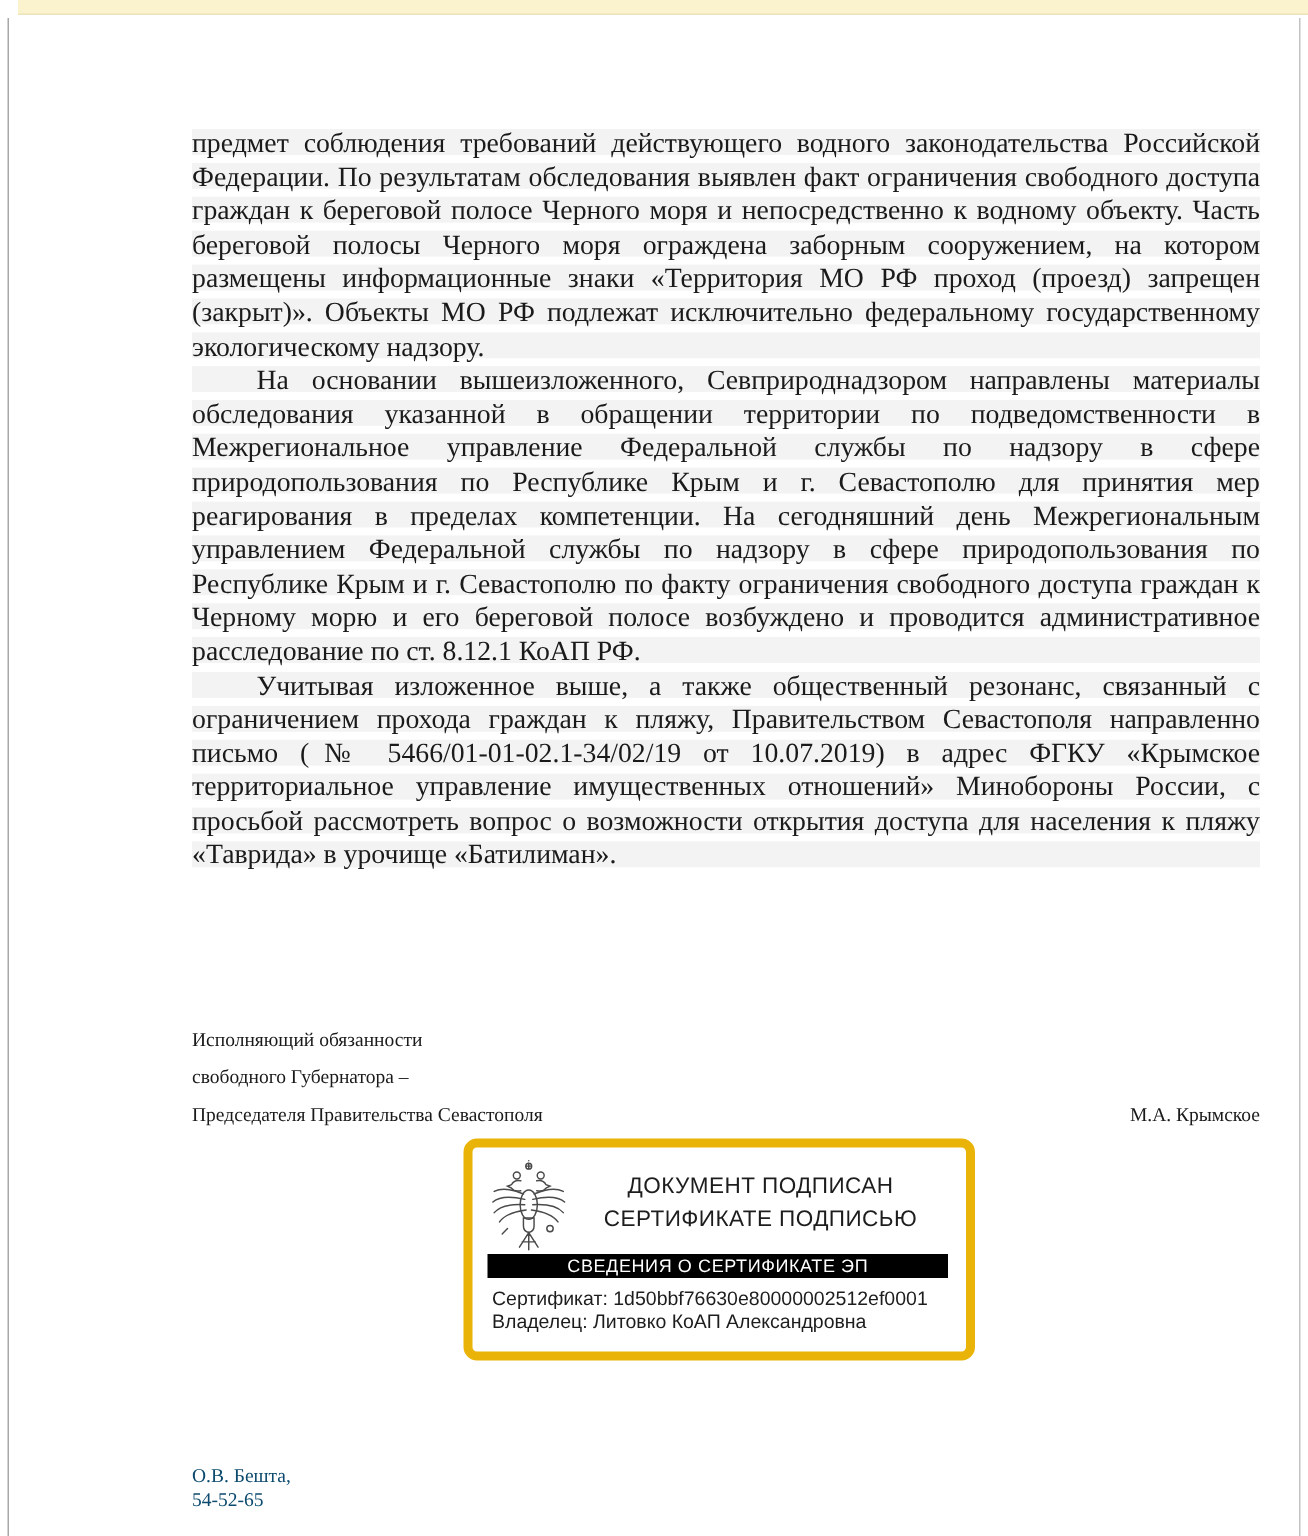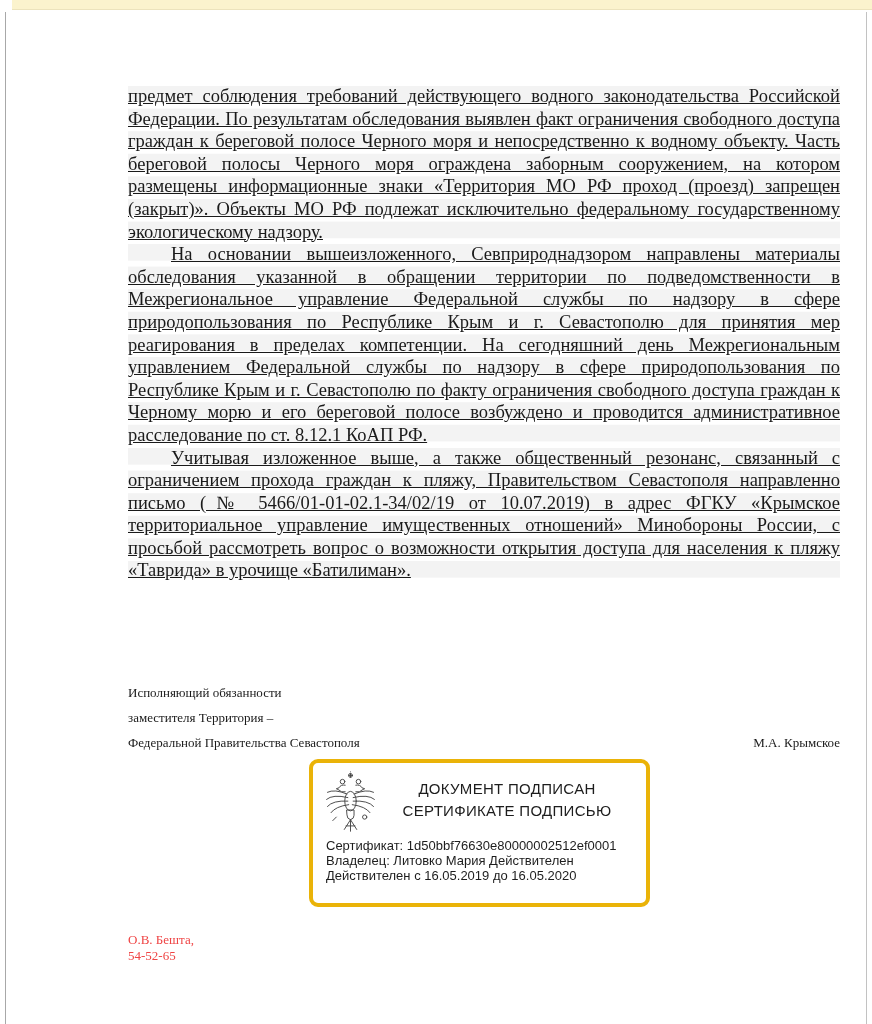--- a/index.html
+++ b/index.html
@@ -22,40 +22,39 @@
     background: #a8a8a8;
   }
   .edge-right {
     position: absolute; left: 866px; top: 12px; bottom: 0; width: 1px;
     background: #c2c2c2;
   }
   .text-block {
     position: absolute; left: 128px; top: 85px; width: 712px;
     font-size: 18.5px; line-height: 22.6px;
     text-align: justify;
-    text-decoration: underline;
   }
   .text-block p {
     background-image: linear-gradient(#f3f3f3 76%, #ffffff 76%);
     background-size: 100% 22.6px;
     background-position: 0 1px;
   }
   .text-block p.indented { text-indent: 43px; }
   .signature-block {
     position: absolute; left: 128px; top: 680px; width: 712px;
     font-size: 13px; line-height: 25px;
   }
   .signature-name {
     position: absolute; right: 0; bottom: 0;
     line-height: 25px;
   }
   .stamp {
     position: absolute; left: 309px; top: 759px; width: 341px; height: 148px;
     background: #ffffff;
-    border: 4px solid #eab308;
+    border: 6px solid #eab308;
     border-radius: 9px;
     font-family: "Liberation Sans", sans-serif;
     overflow: hidden;
   }
   .stamp-header {
     display: flex; align-items: flex-start;
     padding: 8px 10px 0 10px; height: 69px;
   }
   .stamp-emblem { width: 55px; height: 62px; flex: 0 0 auto; }
   .stamp-titles {
@@ -69,41 +68,41 @@
     color: #ffffff;
     font-size: 12px; line-height: 16px; letter-spacing: 0.4px;
     text-align: center;
     white-space: nowrap;
   }
   .stamp-info {
     padding: 6px 10px 0 13px;
     font-size: 13px; line-height: 15px; color: #1d1d1d;
   }
   .doc-footer {
-    position: absolute; left: 128px; top: 932px;
-    font-size: 13px; line-height: 15.5px; color: #ef4444;
+    position: absolute; left: 128px; top: 976px;
+    font-size: 13px; line-height: 15.5px; color: #0c4a6e;
   }
 </style>
 </head>
 <body>
 
 <div class="top-strip"></div>
 <div class="edge-left"></div>
 <div class="edge-right"></div>
 
 <div class="text-block">
   <p>предмет соблюдения требований действующего водного законодательства Российской Федерации. По результатам обследования выявлен факт ограничения свободного доступа граждан к береговой полосе Черного моря и непосредственно к водному объекту. Часть береговой полосы Черного моря ограждена заборным сооружением, на котором размещены информационные знаки «Территория МО РФ проход (проезд) запрещен (закрыт)». Объекты МО РФ подлежат исключительно федеральному государственному экологическому надзору.</p>
   <p class="indented">На основании вышеизложенного, Севприроднадзором направлены материалы обследования указанной в обращении территории по подведомственности в Межрегиональное управление Федеральной службы по надзору в сфере природопользования по Республике Крым и г. Севастополю для принятия мер реагирования в пределах компетенции. На сегодняшний день Межрегиональным управлением Федеральной службы по надзору в сфере природопользования по Республике Крым и г. Севастополю по факту ограничения свободного доступа граждан к Черному морю и его береговой полосе возбуждено и проводится административное расследование по ст. 8.12.1 КоАП РФ.</p>
   <p class="indented">Учитывая изложенное выше, а также общественный резонанс, связанный с ограничением прохода граждан к пляжу, Правительством Севастополя направленно письмо (№ 5466/01-01-02.1-34/02/19 от 10.07.2019) в адрес ФГКУ «Крымское территориальное управление имущественных отношений» Минобороны России, с просьбой рассмотреть вопрос о возможности открытия доступа для населения к пляжу «Таврида» в урочище «Батилиман».</p>
 </div>
 
 <div class="signature-block">
   <div>Исполняющий обязанности</div>
-  <div>заместителя Территория –</div>
-  <div>Федеральной Правительства Севастополя</div>
+  <div>свободного Губернатора –</div>
+  <div>Председателя Правительства Севастополя</div>
   <div class="signature-name">М.А. Крымское</div>
 </div>
 
 <div class="stamp">
   <div class="stamp-header">
     <svg class="stamp-emblem" viewBox="0 0 60 70" fill="none" stroke="#4a4a4a" stroke-width="1.1" stroke-linecap="round">
 
       <circle cx="30" cy="5" r="2.2"></circle>
       <path d="M30 1 v-0 M28 5 h4 M30 3 v4"></path>
       <circle cx="21" cy="12" r="2.6"></circle>
@@ -128,23 +127,23 @@
       <path d="M30 55 l-7 11 M30 55 v13 M30 55 l7 11 M25 62 h10"></path>
 
       <circle cx="46" cy="52" r="2.4"></circle>
       <path d="M14 52 l-4 4"></path>
     </svg>
     <div class="stamp-titles">
       <div>ДОКУМЕНТ ПОДПИСАН</div>
       <div>СЕРТИФИКАТЕ ПОДПИСЬЮ</div>
     </div>
   </div>
+  <div class="stamp-banner">СВЕДЕНИЯ О СЕРТИФИКАТЕ ЭП</div>
   <div class="stamp-info">
     <div>Сертификат: 1d50bbf76630e80000002512ef0001</div>
-    <div>Владелец: Литовко Мария Действителен</div>
-    <div>Действителен с 16.05.2019 до 16.05.2020</div>
+    <div>Владелец: Литовко КоАП Александровна</div>
   </div>
 </div>
 
 <div class="doc-footer">
   <div>О.В. Бешта,</div>
   <div>54-52-65</div>
 </div>
 
 </body></html>

